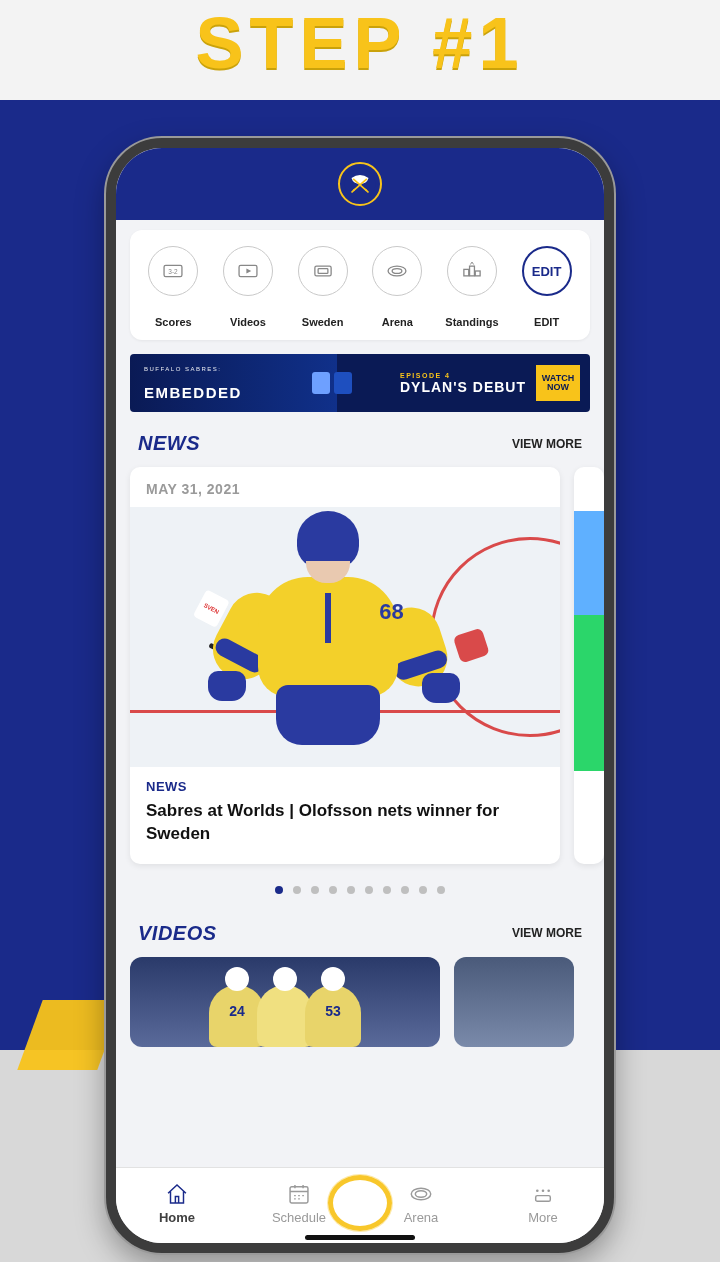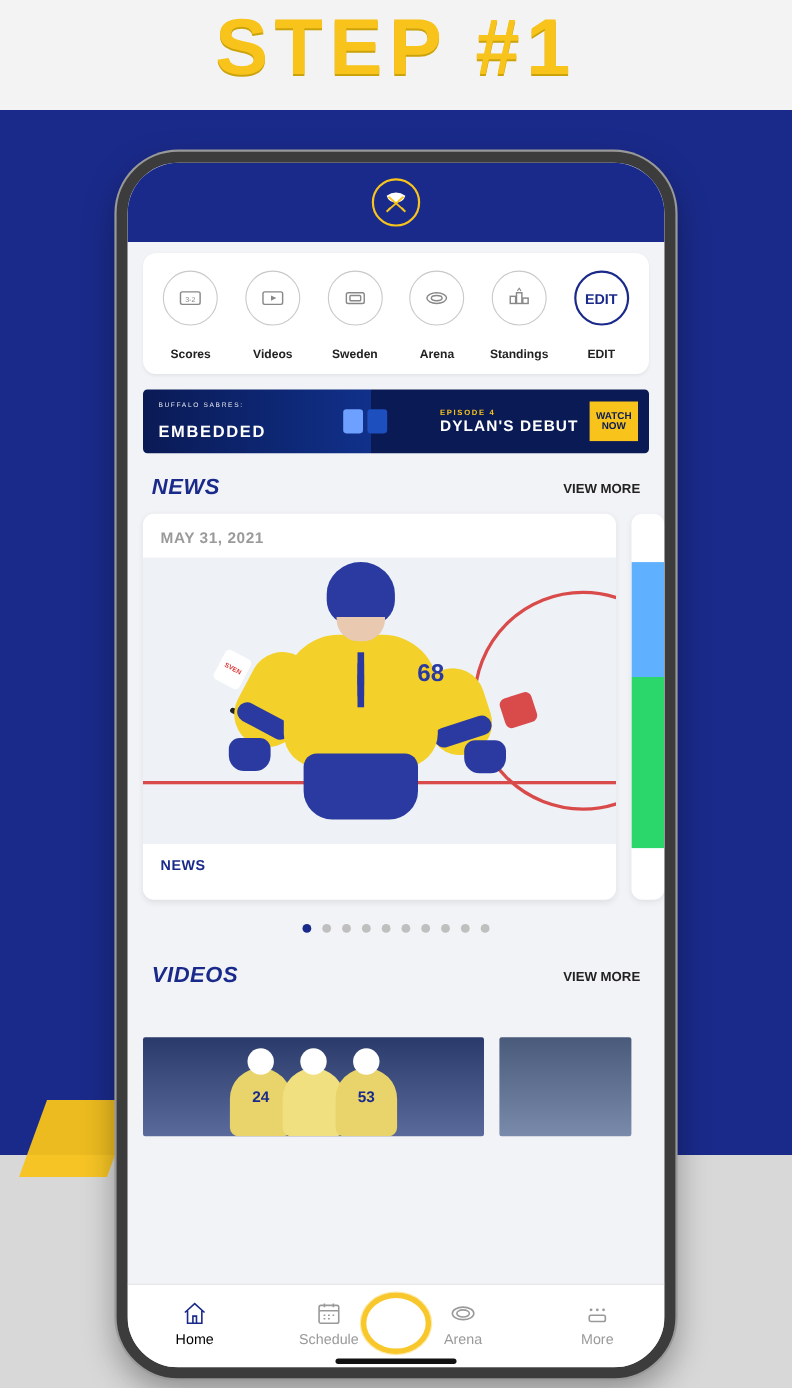--- a/index.html
+++ b/index.html
@@ -92,38 +92,38 @@
   .news-headline { font-size:17px; font-weight:600; color:#111; line-height:1.35;}
   .news-card.peek { flex:0 0 30px; }
   .news-card.peek .news-img { height:260px; margin-top:44px; background: linear-gradient(180deg,#5fb0ff 0 40%, #2bd66a 40% 100%);}
 
   .dots { display:flex; gap:10px; justify-content:center; padding:22px 0 24px;}
   .dot { width:8px; height:8px; border-radius:50%; background:#bfbfbf;}
   .dot.active { background:#1a2a8a;}
 
   
   .vid-row { display:flex; gap:14px; padding:0 14px; margin-bottom:8px;}
-  .vid-card { flex:0 0 310px; height:90px; border-radius:2px; background:linear-gradient(180deg,#2a3a6a,#5a6a9a); position:relative; overflow:hidden; cursor:pointer;margin-top:32px;}
+  .vid-card { flex:0 0 310px; height:90px; border-radius:12px; background:linear-gradient(180deg,#2a3a6a,#5a6a9a); position:relative; overflow:hidden; cursor:pointer;}
   .vid-card.peek { flex:0 0 120px; background:linear-gradient(180deg,#4a5a7a,#7a8aaa);}
   .vid-players { position:absolute; inset:0; display:flex; align-items:flex-end; justify-content:center;}
   .jersey { width:56px; height:62px; background:#e8d46a; border-radius:28px 28px 8px 8px; margin:0 -4px; position:relative;}
   .jersey::before { content:""; position:absolute; top:-18px; left:50%; transform:translateX(-50%); width:24px; height:24px; background:#fff; border-radius:50%;}
   .jersey .num { position:absolute; top:18px; left:50%; transform:translateX(-50%); font-size:14px; font-weight:900; color:#1a2a8a;}
 
   
   .tabbar {
     flex:0 0 76px; background:#fff; border-top:1px solid #e2e2e2;
     display:flex; justify-content:space-around; align-items:center; position:relative;
     padding-bottom:6px;
   }
   .tab { display:flex; flex-direction:column; align-items:center; gap:3px; cursor:pointer; flex:1;}
   .tab svg { width:26px; height:26px; stroke:#9a9a9a; fill:none; stroke-width:1.8;}
   .tab-label { font-size:13px; color:#9a9a9a; font-weight:500;}
   .tab.active svg { stroke:#1a2a8a;}
-  .tab.active .tab-label { color:#000000; font-weight:400;}
+  .tab.active .tab-label { color:#404040; font-weight:700;}
   .arena-highlight {
     position:absolute; left:50%; top:46%; transform:translate(-50%,-50%);
     width:64px; height:56px; border:5px solid #f8c31a; border-radius:50%;
     pointer-events:none; opacity:.92; box-shadow:0 0 0 1px rgba(248,195,26,.4);
   }
   .home-indicator { position:absolute; bottom:3px; left:50%; transform:translateX(-50%); width:110px; height:5px; background:#111; border-radius:3px;}
 
   
   .rink { position:absolute; inset:0; }
   .rink .ice { position:absolute; inset:0; background:#eef2f6;}
@@ -272,20 +272,21 @@
                     <div class="num68">68</div>
                   </div>
                   <div class="glove-l"></div>
                     <div class="glove-r"></div>
                   <div class="shorts"></div>
                 </div>
               </div>
             </div>
             <div class="news-body">
               <div class="news-tag">NEWS</div>
+              <div class="news-headline">Sabres at Worlds | Olofsson nets winner for Sweden</div>
             </div>
           </div>
           <div class="news-card peek">
             <div class="news-img"></div>
           </div>
         </div>
 
         <div class="dots" id="dots">
             <div class="dot active"></div>
             <div class="dot"></div>

